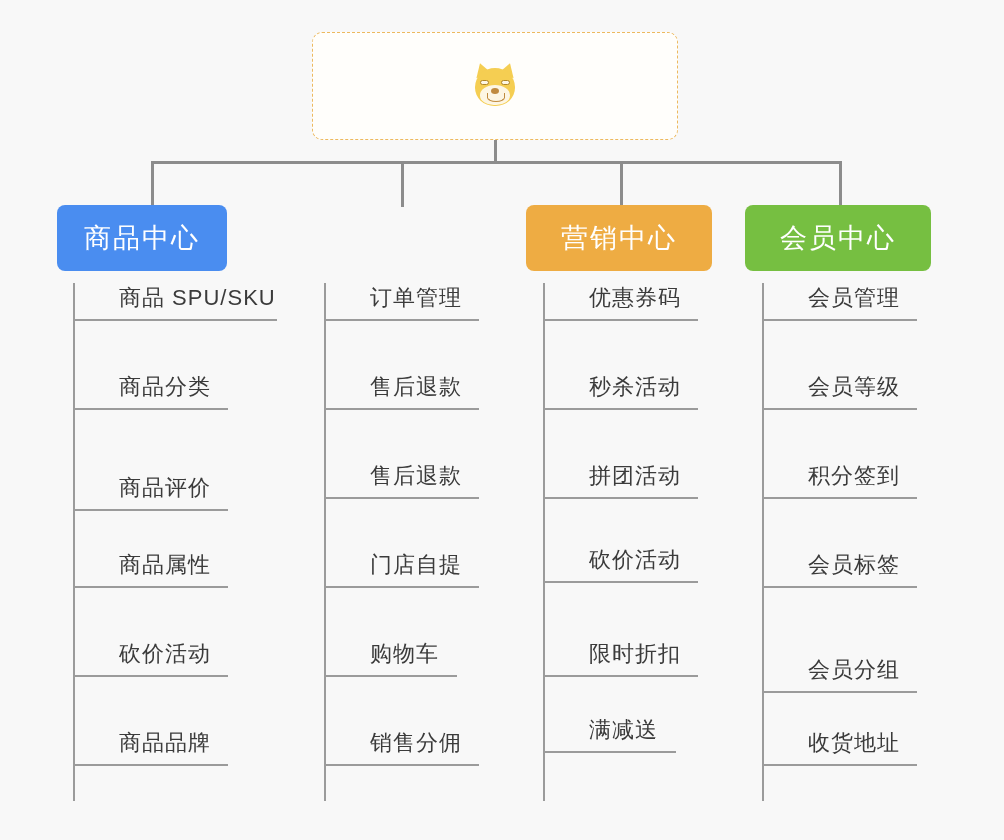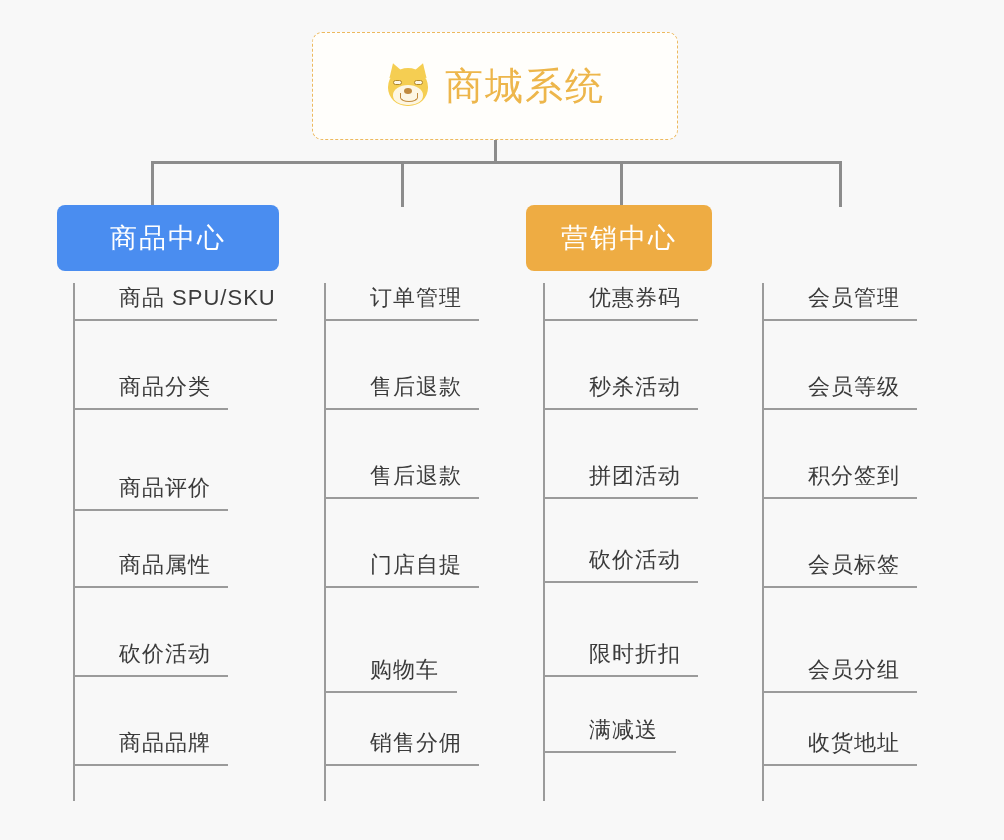--- a/index.html
+++ b/index.html
@@ -167,37 +167,39 @@
     <div class="shiba">
       <span class="ear-l"></span>
       <span class="ear-r"></span>
       <span class="head"></span>
       <span class="muzzle"></span>
       <span class="eye-l"></span>
       <span class="eye-r"></span>
       <span class="nose"></span>
       <span class="mouth"></span>
     </div>
-    <span class="root-title" style="color: rgb(237, 182, 75);">商城系统</span>
   </div>
 
   <div class="conn conn-v" style="left: 494px; top: 140px; height: 23px; background: rgb(140, 140, 140);"></div>
 
   <div class="conn conn-h" style="left: 151px; top: 161px; width: 690px; background: rgb(140, 140, 140);"></div>
 
   <div class="conn conn-v" style="left: 151px; top: 161px; height: 46px; background: rgb(140, 140, 140);"></div>
   <div class="conn conn-v" style="left: 401px; top: 161px; height: 46px; background: rgb(140, 140, 140);"></div>
   <div class="conn conn-v" style="left: 620px; top: 161px; height: 46px; background: rgb(140, 140, 140);"></div>
   <div class="conn conn-v" style="left: 839px; top: 161px; height: 46px; background: rgb(140, 140, 140);"></div>
 
-  <div class="cat" style="left: 57px; width: 222px; background: rgb(74, 141, 240);">
+  <div class="cat" style="left: 57px; width: 170px; background: rgb(74, 141, 240);">
     <span class="cat-label">商品中心</span>
   </div>
   <div class="cat" style="left: 526px; width: 186px; background: rgb(238, 172, 67);">
     <span class="cat-label">营销中心</span>
+  </div>
+  <div class="cat" style="left: 745px; width: 186px; background: rgb(118, 191, 65);">
+    <span class="cat-label">会员中心</span>
   </div>
 
   <div class="leaf-col" style="left:73px;">
     <div class="trunk" style="height: 518px; background: rgb(155, 155, 155);"></div>
     <div class="leaf" style="top:0px;   width:204px;">
       <span class="leaf-label">商品 SPU/SKU</span>
       <span class="leaf-rule" style="background: rgb(155, 155, 155);"></span>
     </div>
     <div class="leaf" style="top:89px;  width:155px;">
       <span class="leaf-label">商品分类</span>
@@ -232,21 +234,21 @@
       <span class="leaf-rule" style="background: rgb(155, 155, 155);"></span>
     </div>
     <div class="leaf" style="top:178px; width:155px;">
       <span class="leaf-label">售后退款</span>
       <span class="leaf-rule" style="background: rgb(155, 155, 155);"></span>
     </div>
     <div class="leaf" style="top:267px; width:155px;">
       <span class="leaf-label">门店自提</span>
       <span class="leaf-rule" style="background: rgb(155, 155, 155);"></span>
     </div>
-    <div class="leaf" style="top:372px; width:133px;">
+    <div class="leaf" style="top:356px; width:133px;">
       <span class="leaf-label">购物车</span>
       <span class="leaf-rule" style="background: rgb(155, 155, 155);"></span>
     </div>
     <div class="leaf" style="top:445px; width:155px;">
       <span class="leaf-label">销售分佣</span>
       <span class="leaf-rule" style="background: rgb(155, 155, 155);"></span>
     </div>
   </div>
 
   <div class="leaf-col" style="left:543px;">

